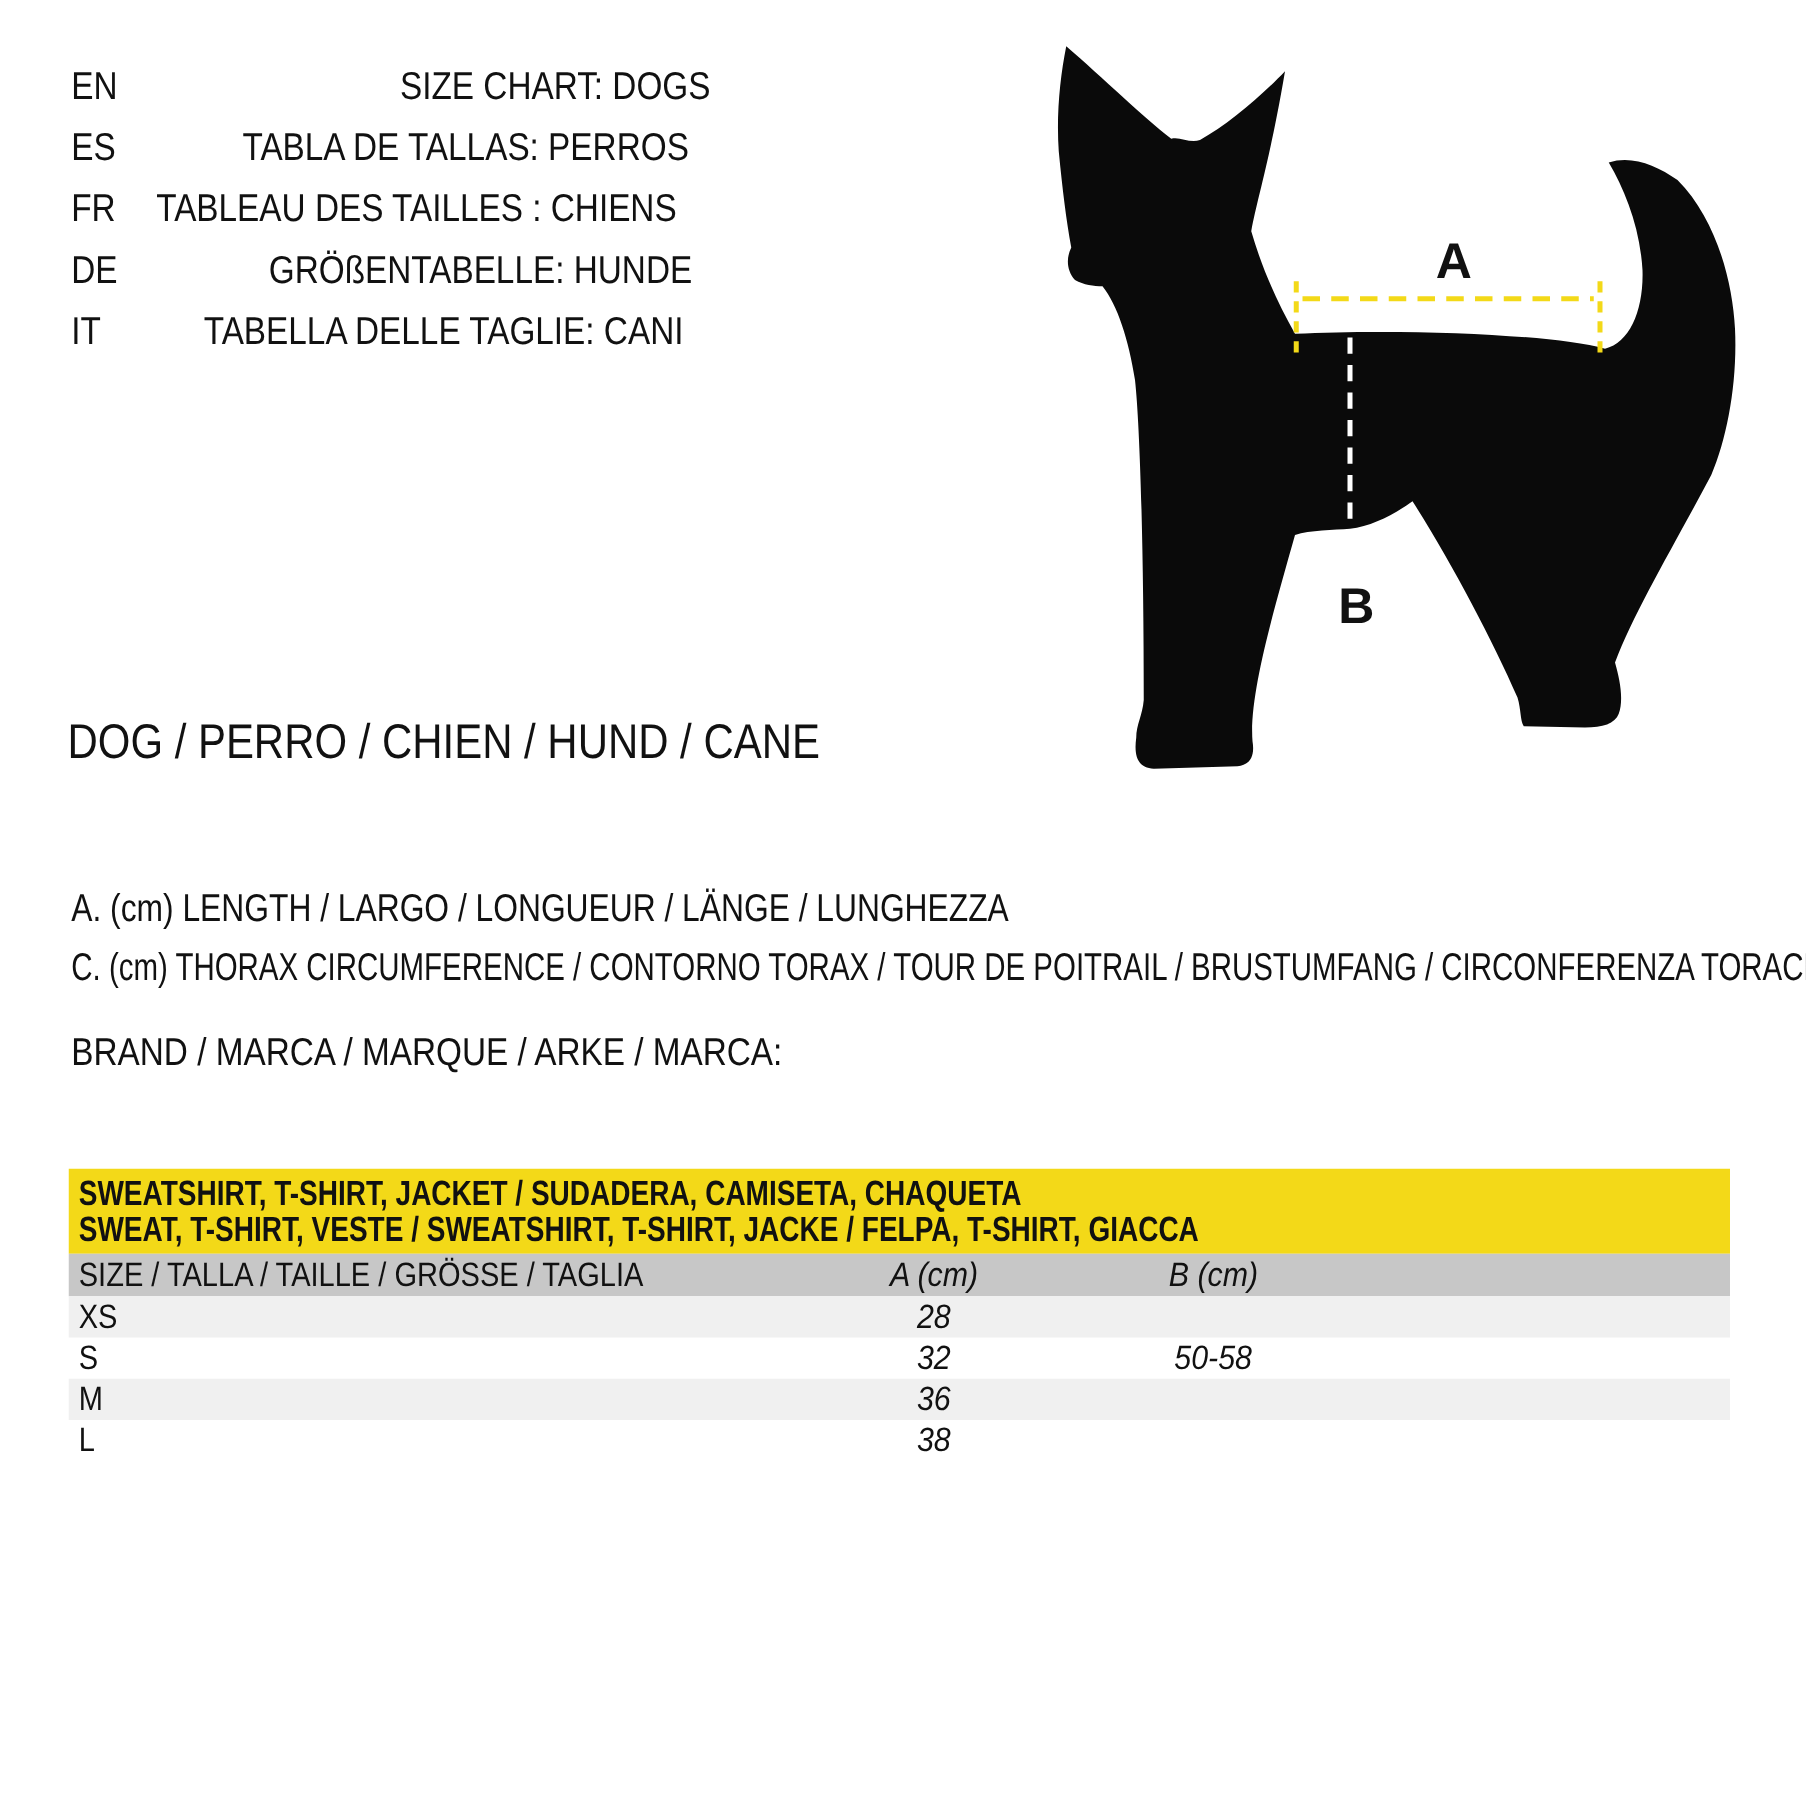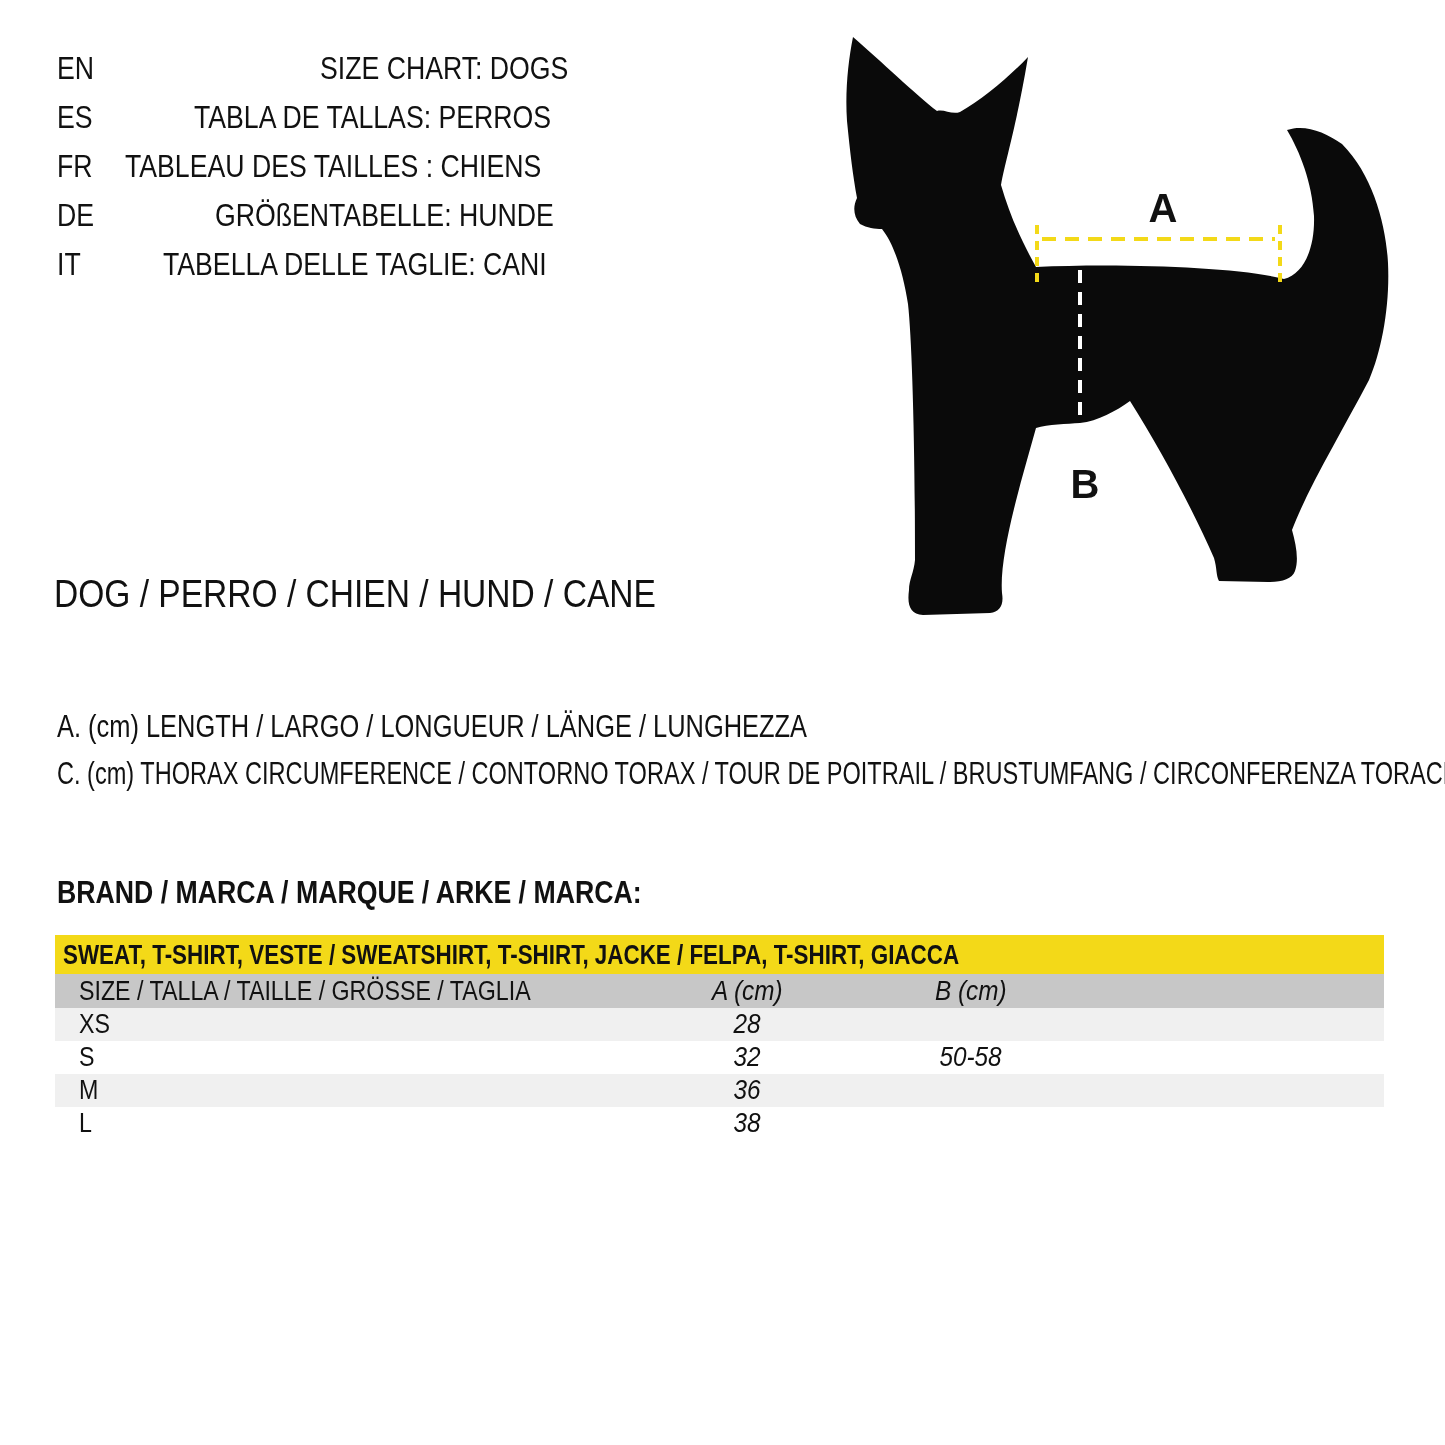--- a/index.html
+++ b/index.html
@@ -22,31 +22,31 @@
   .lang-row   { display:flex; height:49px; line-height:49px; font-size:31px;justify-content:space-between; }
   .lang-code  { width:68px; }
 
   
   .dog-wrap { position:absolute; left:820px; top:20px; width:600px; height:600px; }
   .dog-caption { position:absolute; left:54px; top:577px; font-size:39px; line-height:34px; }
 
   
   .note-a { position:absolute; left:57px; top:707px; font-size:31px; line-height:40px; }
   .note-c { position:absolute; left:57px; top:754px; font-size:31px; line-height:40px; }
-  .brand-line { position:absolute; left:57px; top:873px; font-size:31px; line-height:40px;font-weight:bold; }
+  .brand-line { position:absolute; left:57px; top:822px; font-size:31px; line-height:40px; }
 
   
   .size-table { position:absolute; left:55px; top:935px; width:1329px; }
   .banner { background:#F3D918; padding:5px 0 5px 8px; }
   .banner div { font-size:28px; font-weight:bold; line-height:29px; }
   .grid-row { display:grid; grid-template-columns:607px 170px 278px 1fr; }
   .hdr-row  { background:#C7C7C7; height:34px; font-size:27px; line-height:34px; }
   .data-row { height:33px; font-size:27px; line-height:33px; }
   .data-row.alt { background:#F0F0F0; }
-  .c-label { padding-left:24px; text-align:left; }
+  .c-label { padding-left:8px; text-align:left; }
   .c-num   { text-align:center;font-style:italic; }
 </style>
 </head>
 <body>
 
 <div class="lang-block">
   <div class="lang-row">
     <span class="lang-code"><span class="cond">EN</span></span>
     <span class="cond">SIZE CHART: DOGS</span>
   </div>
@@ -122,20 +122,21 @@
 </div>
 <div class="note-c">
   <span class="cond-c">C. (cm) THORAX CIRCUMFERENCE / CONTORNO TORAX / TOUR DE POITRAIL / BRUSTUMFANG / CIRCONFERENZA TORACE</span>
 </div>
 <div class="brand-line">
   <span class="cond">BRAND / MARCA / MARQUE / ARKE / MARCA:</span>
 </div>
 
 <div class="size-table">
   <div class="banner">
+    <div><span class="cond-b">SWEATSHIRT, T-SHIRT, JACKET / SUDADERA, CAMISETA, CHAQUETA</span></div>
     <div><span class="cond-b">SWEAT, T-SHIRT, VESTE / SWEATSHIRT, T-SHIRT, JACKE / FELPA, T-SHIRT, GIACCA</span></div>
   </div>
 
   <div class="grid-row hdr-row">
     <div class="c-label"><span class="cond">SIZE / TALLA / TAILLE / GRÖSSE / TAGLIA</span></div>
     <div class="c-num"><span class="cond-m">A (cm)</span></div>
     <div class="c-num"><span class="cond-m">B (cm)</span></div>
     <div></div>
   </div>
 

